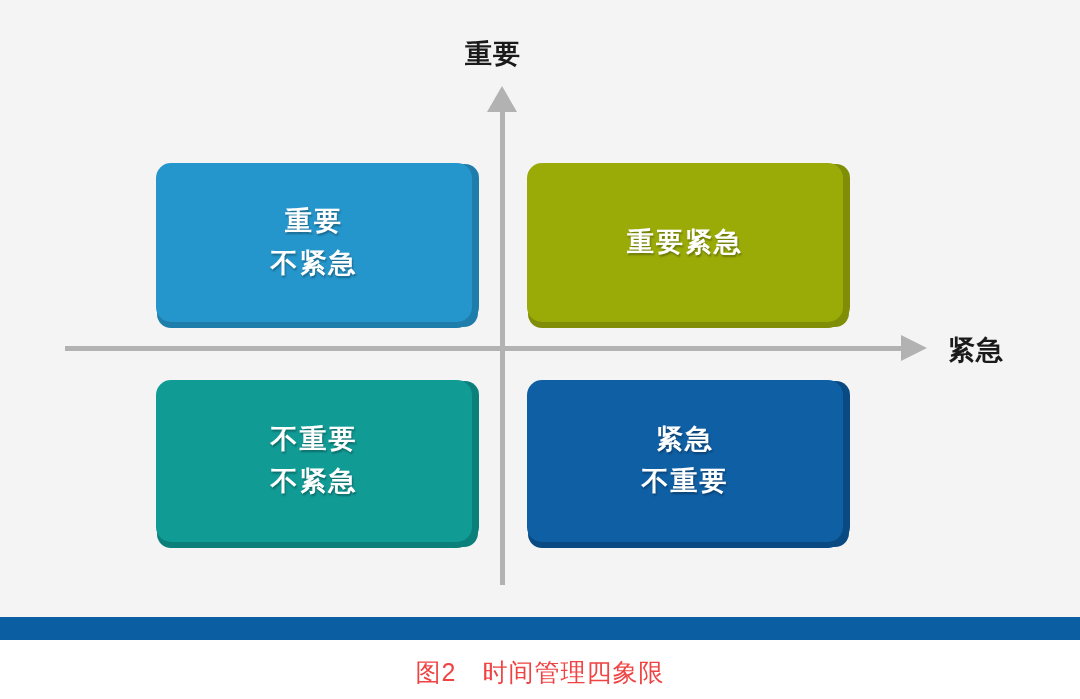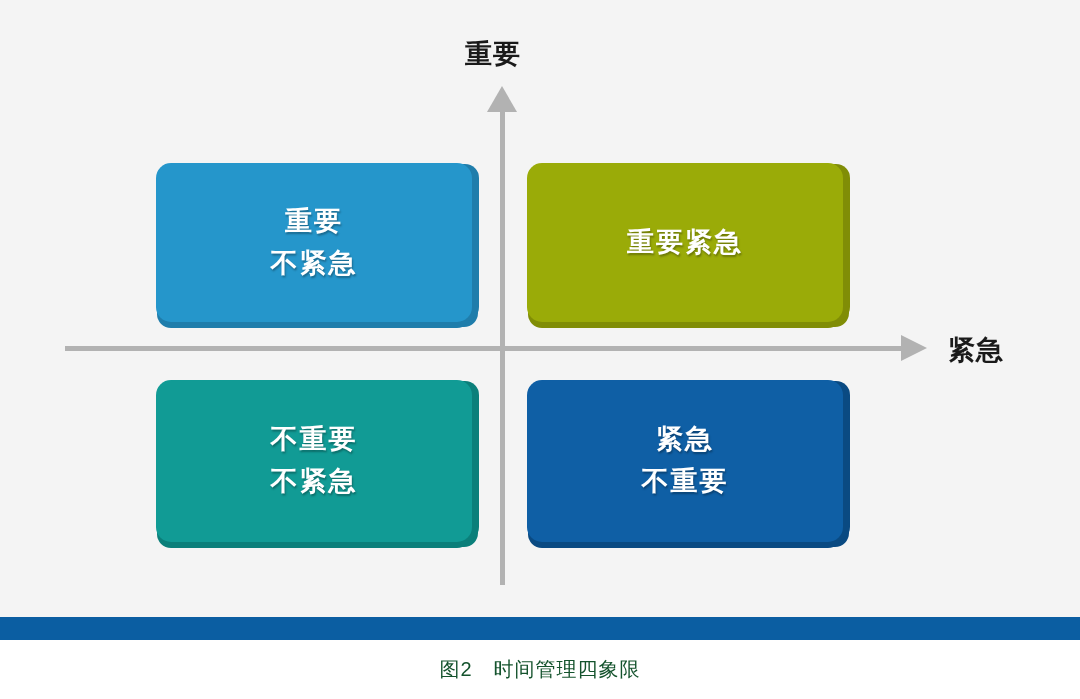--- a/index.html
+++ b/index.html
@@ -156,22 +156,22 @@
     width: 1080px;
     height: 59px;
     background: #ffffff;
   }
   .caption {
     position: absolute;
     left: 0;
     top: 656px;
     width: 1080px;
     text-align: center;
-    font-size: 20px;
-    color: #14532d;
+    font-size: 25px;
+    color: #ef4444;
     letter-spacing: 1px;
     white-space: pre;
   }
 </style>
 </head>
 <body>
 
 <div id="figure-root">
 
   <div class="canvas">

